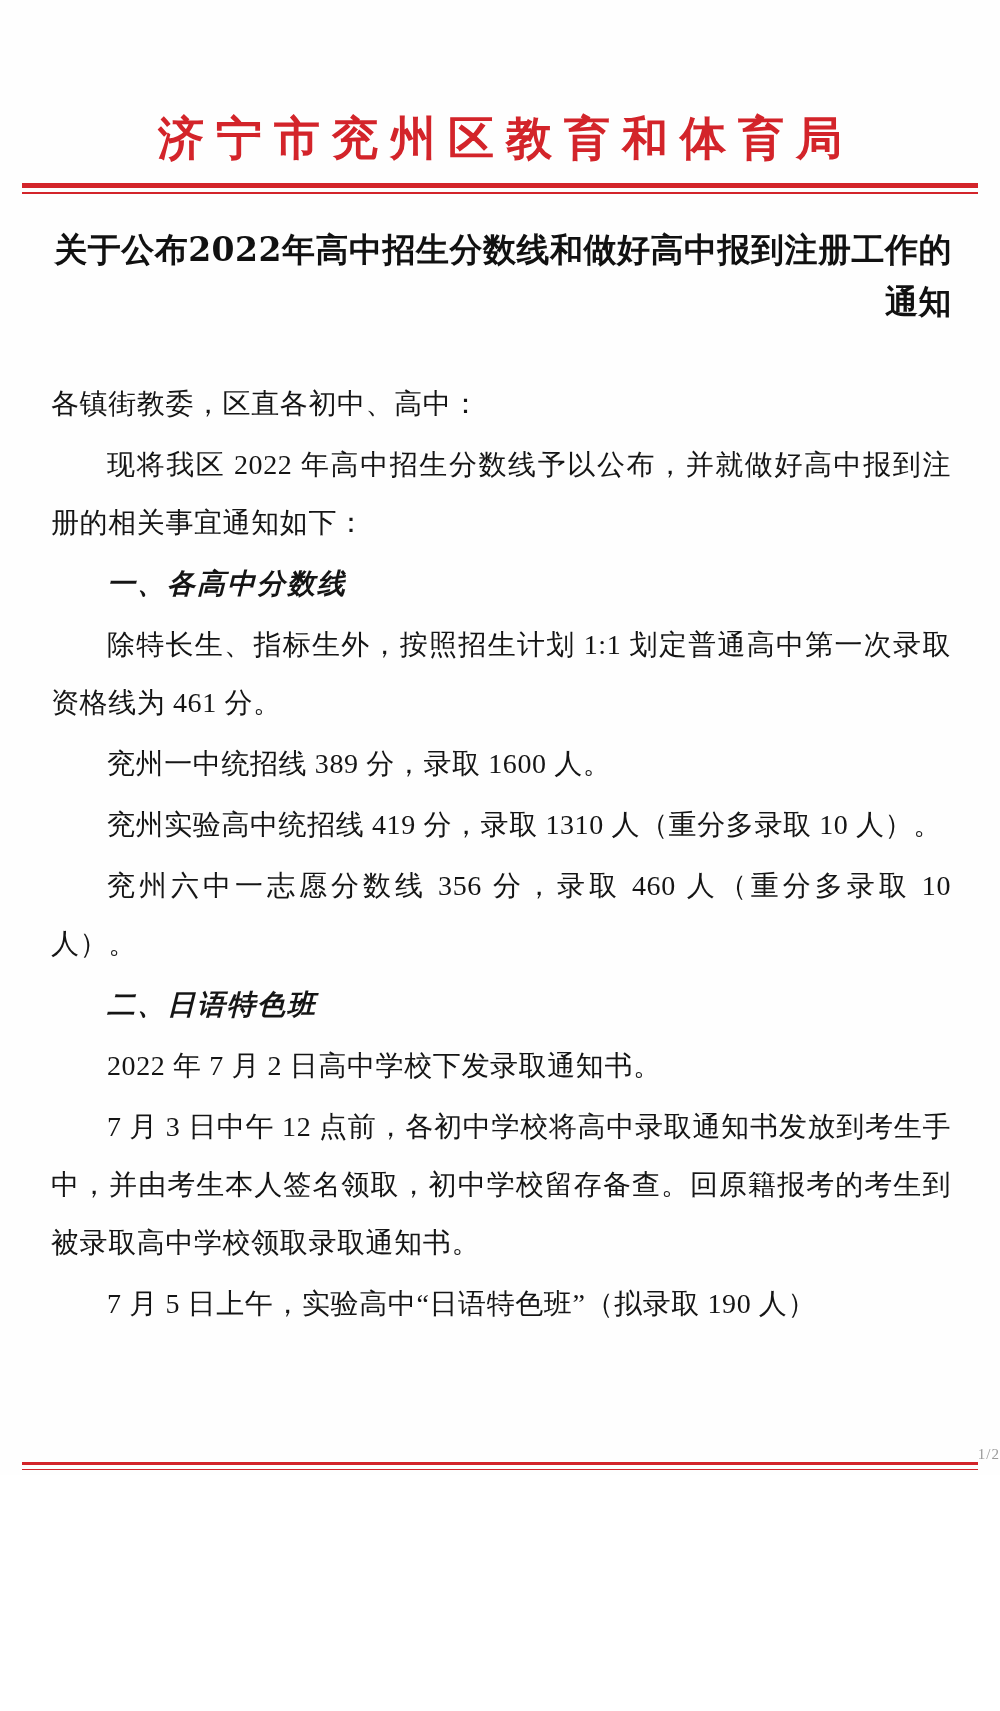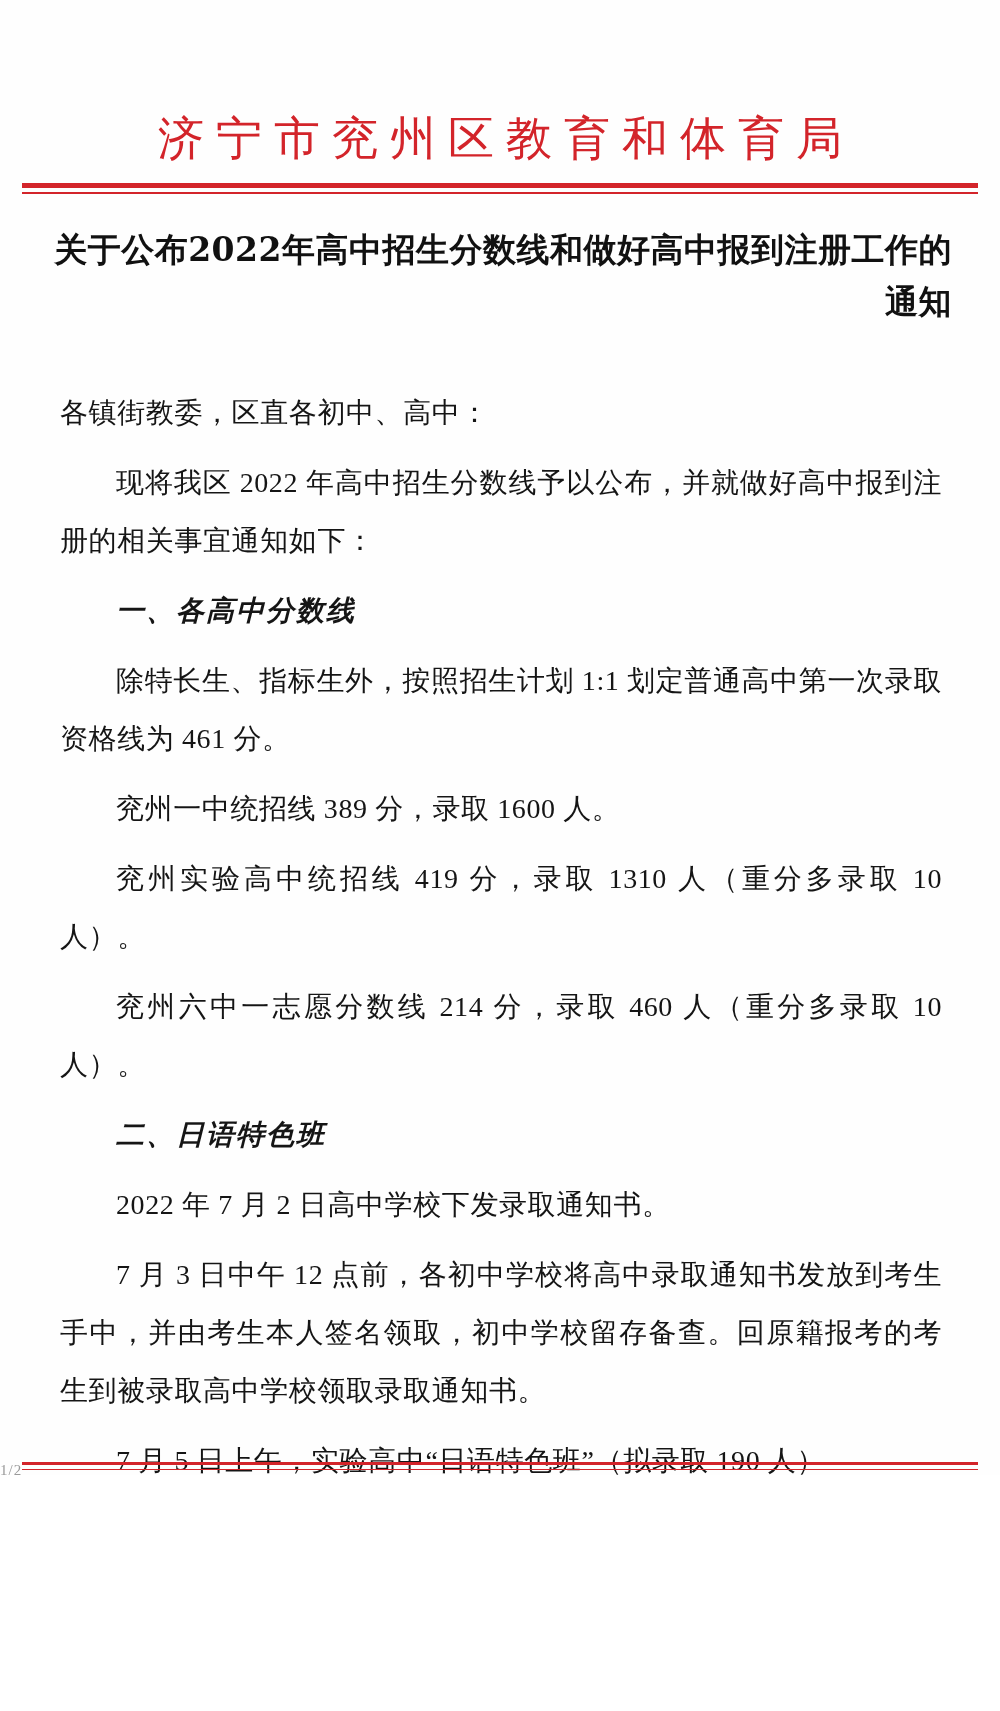--- a/index.html
+++ b/index.html
@@ -32,21 +32,21 @@
   
   .masthead {
     position: absolute;
     left: 0;
     top: 108px;
     width: 1000px;
     text-align: center;
   }
   .masthead-title {
     font-family: "DejaVu Serif", "Liberation Serif", serif;
-    font-weight: normal;
+    font-weight: bold;
     font-size: 46px;
     letter-spacing: 12px;
     color: #d3242a;
     white-space: nowrap;
     text-indent: 12px;
   }
   .rule-main {
     position: absolute;
     left: 22px;
     top: 183px;
@@ -81,21 +81,21 @@
     position: absolute;
     left: 48px;
     top: 372px;
     width: 906px;
     font-size: 28px;
     line-height: 58px;
     color: #151515;
     letter-spacing: 0.6px;
   }
   .body-text p {
-    margin: 12px;
+    margin: 3px;
     text-align: justify;
     text-justify: inter-ideograph;
   }
   .p-indent {
     text-indent: 2em;
     font-family: Liberation Serif, serif;
   }
   .p-heading {
     text-indent: 2em;
     font-weight: bold;
@@ -118,25 +118,24 @@
     top: 1469px;
     width: 956px;
     height: 1px;
     background: #d3242a;
   }
   .page-num {
     position: absolute;
     left: 0;
     top: 1446px;
     width: 1000px;
-    text-align: left;
+    text-align: right;
     font-size: 15px;
     color: #9a9a9a;
     letter-spacing: 1px;
-    margin-top: 16px;
   }
   .bottom-band {
     position: absolute;
     left: 0;
     top: 1475px;
     width: 1000px;
     height: 236px;
     background: #ffffff;
   }
 </style>
@@ -154,21 +153,21 @@
 
     <div class="doc-title">关于公布2022年高中招生分数线和做好高中报到注册工作的通知</div>
 
     <div class="body-text">
       <p>各镇街教委，区直各初中、高中：</p>
       <p class="p-indent">现将我区 2022 年高中招生分数线予以公布，并就做好高中报到注册的相关事宜通知如下：</p>
       <p class="p-heading">一、各高中分数线</p>
       <p class="p-indent">除特长生、指标生外，按照招生计划 1:1 划定普通高中第一次录取资格线为 461 分。</p>
       <p class="p-indent">兖州一中统招线 389 分，录取 1600 人。</p>
       <p class="p-indent">兖州实验高中统招线 419 分，录取 1310 人（重分多录取 10 人）。</p>
-      <p class="p-indent">兖州六中一志愿分数线 214 分，录取 460 人（重分多录取 10 人）。</p>
+      <p class="p-indent">兖州六中一志愿分数线 356 分，录取 460 人（重分多录取 10 人）。</p>
       <p class="p-heading">二、日语特色班</p>
       <p class="p-indent">2022 年 7 月 2 日高中学校下发录取通知书。</p>
       <p class="p-indent">7 月 3 日中午 12 点前，各初中学校将高中录取通知书发放到考生手中，并由考生本人签名领取，初中学校留存备查。回原籍报考的考生到被录取高中学校领取录取通知书。</p>
       <p class="p-indent">7 月 5 日上午，实验高中“日语特色班”（拟录取 190 人）</p>
     </div>
 
     <div class="page-num">1/2</div>
     <div class="footer-rule"></div>
     <div class="footer-rule2"></div>
     <div class="bottom-band"></div>

